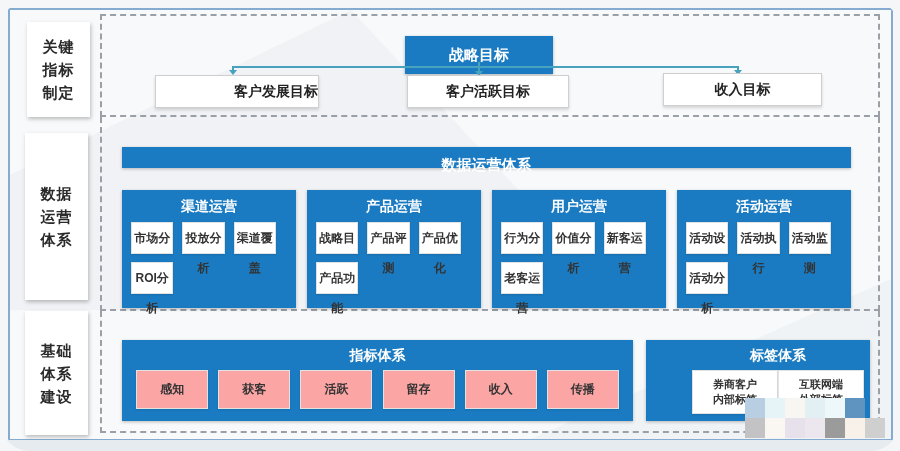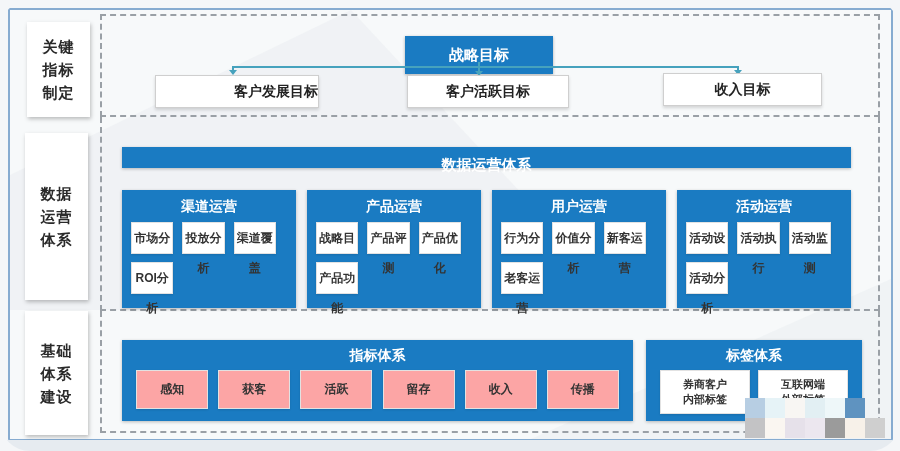--- a/index.html
+++ b/index.html
@@ -60,21 +60,21 @@
   #col0{left:122px;} #col1{left:307px;} #col2{left:492px;} #col3{left:677px;}
   .col-title{height:30px;line-height:32px;font-size:14px;font-weight:bold;color:#fff;text-align:center;}
   .col-grid{display:grid;grid-template-columns:1fr 1fr 1fr;gap:8px 9px;padding:2px 20px 0 9px;}
   .sub-box{height:30px;line-height:30px;background:#fff;border:1px solid #e2e2e2;
            text-align:center;font-size:12px;font-weight:600;color:#333;
            box-shadow:0 1px 2px rgba(0,0,0,.12);}
 
   
   .found{position:absolute;top:328px;height:81px;box-shadow:0 1px 3px rgba(0,0,0,.25);}
   #indicator-box{left:122px;width:511px;}
-  #tags-box{left:646px;width:216px;}
+  #tags-box{left:646px;width:184px;padding-left:40px;}
   .found-title{height:28px;line-height:30px;font-size:14px;font-weight:bold;color:#fff;text-align:center;}
   .ind-row{display:flex;justify-content:space-evenly;padding:2px 4px 0 4px;}
   .ind-item{width:70px;height:37px;line-height:37px;background:#fca5a5;text-align:center;
             font-size:12px;font-weight:bold;color:#333;border:1px solid #e2e2e2;
             box-shadow:0 1px 2px rgba(0,0,0,.12);}
   .tag-row{display:flex;justify-content:space-evenly;padding:2px 6px 0 6px;}
   .tag-item{width:88px;height:42px;background:#fff;display:flex;align-items:center;
             justify-content:center;text-align:center;font-size:11px;font-weight:bold;
             color:#333;line-height:15px;white-space:pre-line;border:1px solid #e2e2e2;
             box-shadow:0 1px 2px rgba(0,0,0,.12);}

